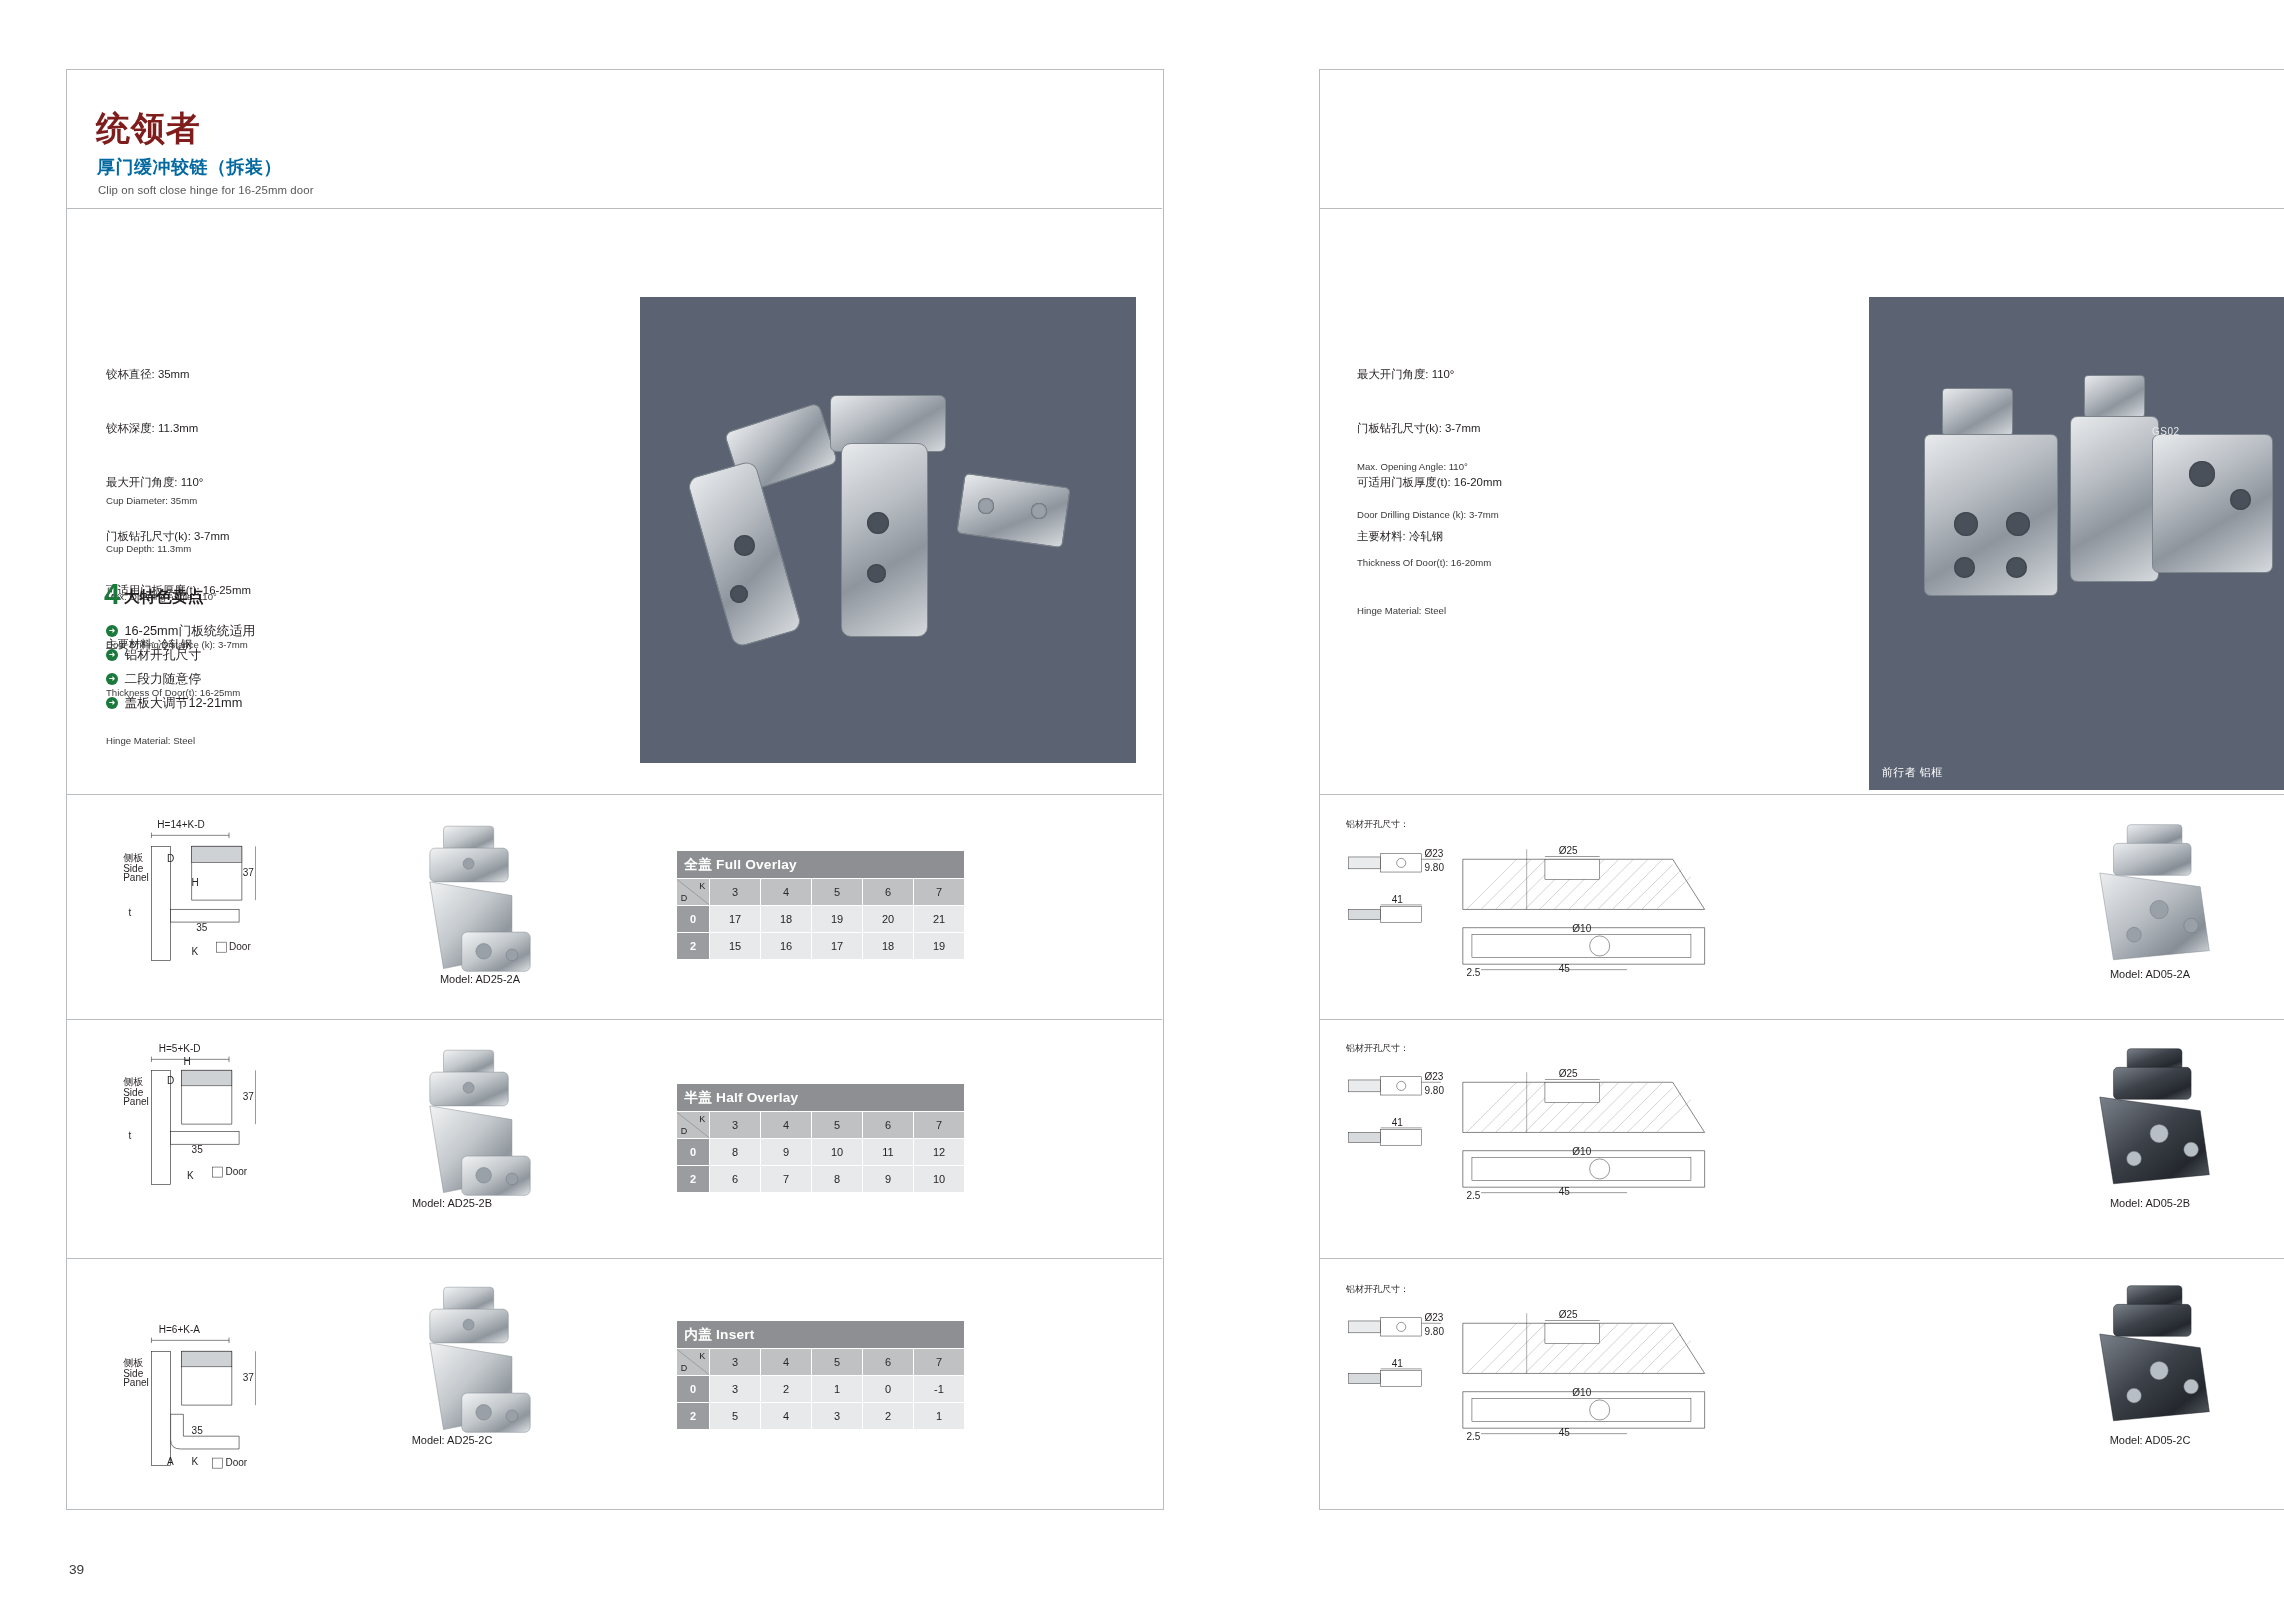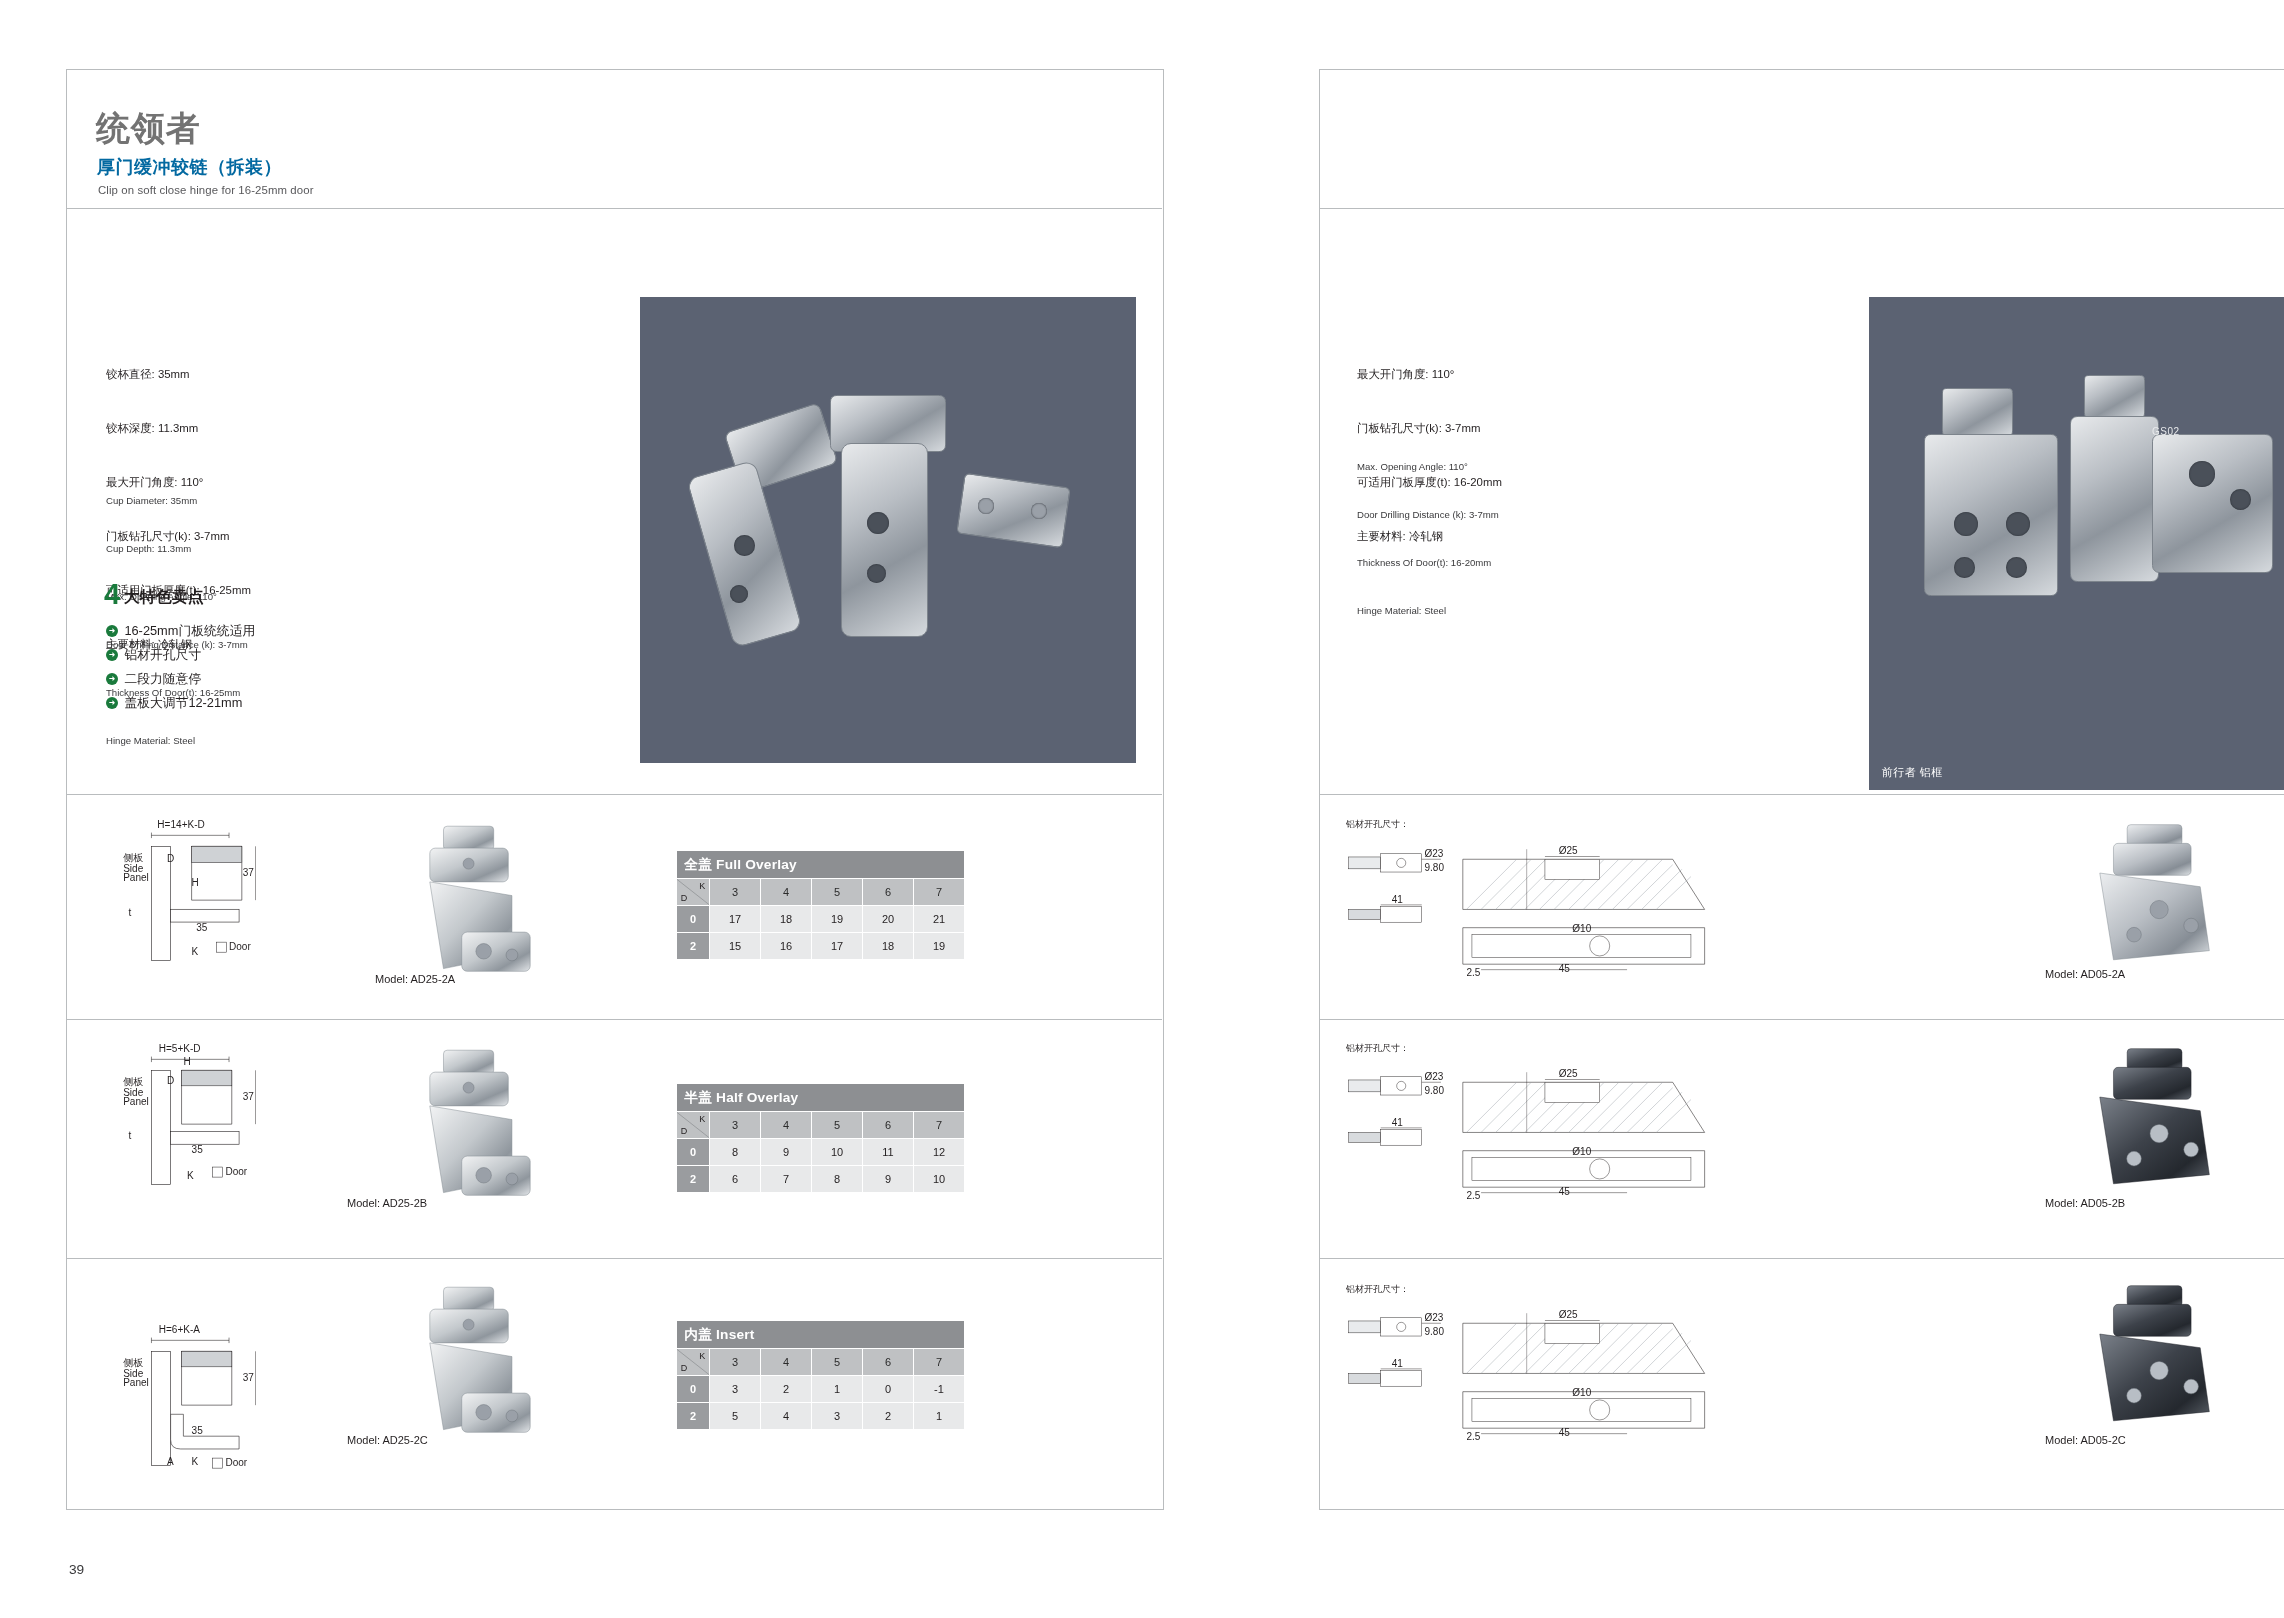--- a/index.html
+++ b/index.html
@@ -13,21 +13,21 @@
 
   .frame{position:absolute;border:0.5px solid #b9bcbe;background:#fff;}
   
   .lf{left:66px;top:69px;width:1096px;height:1439px;}
   
   .rf{left:78px;top:69px;width:1096px;height:1439px;}
 
   .hr{position:absolute;height:0.5px;background:#b9bcbe;}
 
   
-  .brand-cn{font-family:"Liberation Sans",sans-serif;font-weight:bold;color:#737373;letter-spacing:0.9px;}
+  .brand-cn{font-family:"Liberation Sans",sans-serif;font-weight:bold;color:#7f1d1d;letter-spacing:0.9px;}
   .title-big{font-size:34px;line-height:36px;}
   .title-sub{font-size:18px;line-height:24px;color:#0369a1;font-weight:bold;letter-spacing:0.5px;}
   .title-en{font-size:11.4px;line-height:15.5px;color:#58585b;letter-spacing:0.1px;}
 
   
   .spec{font-size:11.4px;line-height:18px;color:#231f20;white-space:pre;}
   .spec-en{font-size:9.6px;line-height:16px;color:#3a3a3c;white-space:pre;}
 
   
   .feat-head{display:flex;align-items:flex-end;gap:3.7px;}
@@ -53,21 +53,21 @@
   .tbl .hdr{background:#8d8f92;color:#fff;font-weight:bold;font-size:13.7px;text-align:left;padding:4.6px 7.3px;letter-spacing:0.2px;}
   .tbl .colh{background:#bfc1c3;color:#2b2b2b;height:24px;width:48px;font-weight:normal;}
   .tbl .rowh{background:#9a9c9f;color:#fff;width:30px;height:24px;font-weight:bold;}
   .tbl .cell{background:#e8e9ea;height:24px;width:48px;}
   .tbl .corner{background:#bfc1c3;width:30px;height:24px;position:relative;}
   .corner .dk{position:absolute;left:3.7px;bottom:1.8px;font-size:9px;}
   .corner .kk{position:absolute;right:3.7px;top:1.8px;font-size:9px;}
   .corner .slash{position:absolute;left:0;top:0;width:100%;height:100%;}
 
   
-  .model-cap{font-size:11px;color:#231f20;}
+  .model-cap{font-size:11px;color:#231f20;text-align:center;}
   .drw-label{font-size:22px;fill:#231f20;}
   .tiny{font-size:9px;color:#231f20;}
 
   .folio{position:absolute;font-size:13.7px;color:#3a3a3c;}
 </style>
 </head>
 <body>
 
 <div class="page">
 

